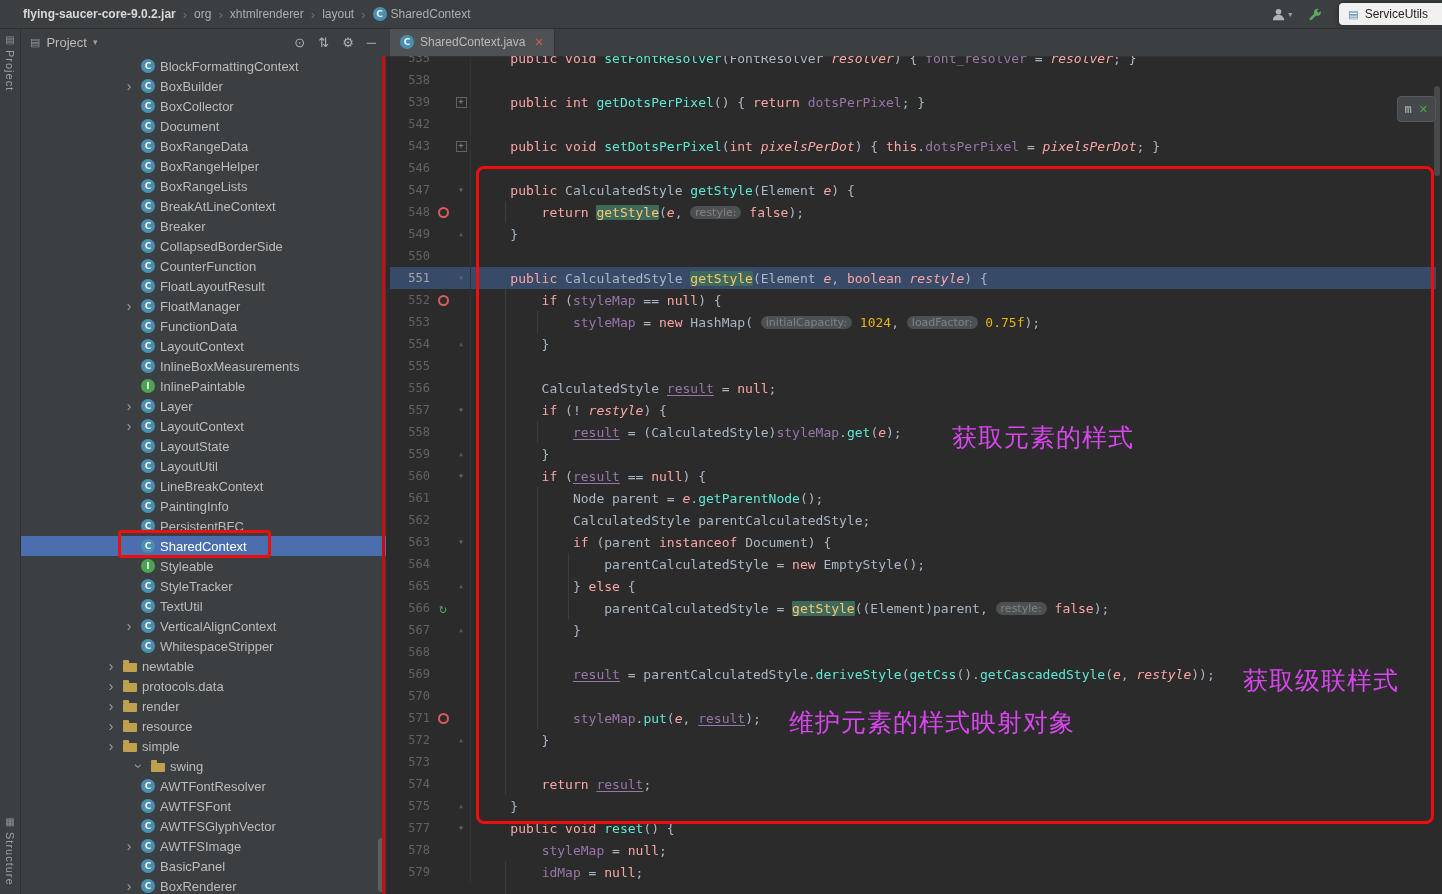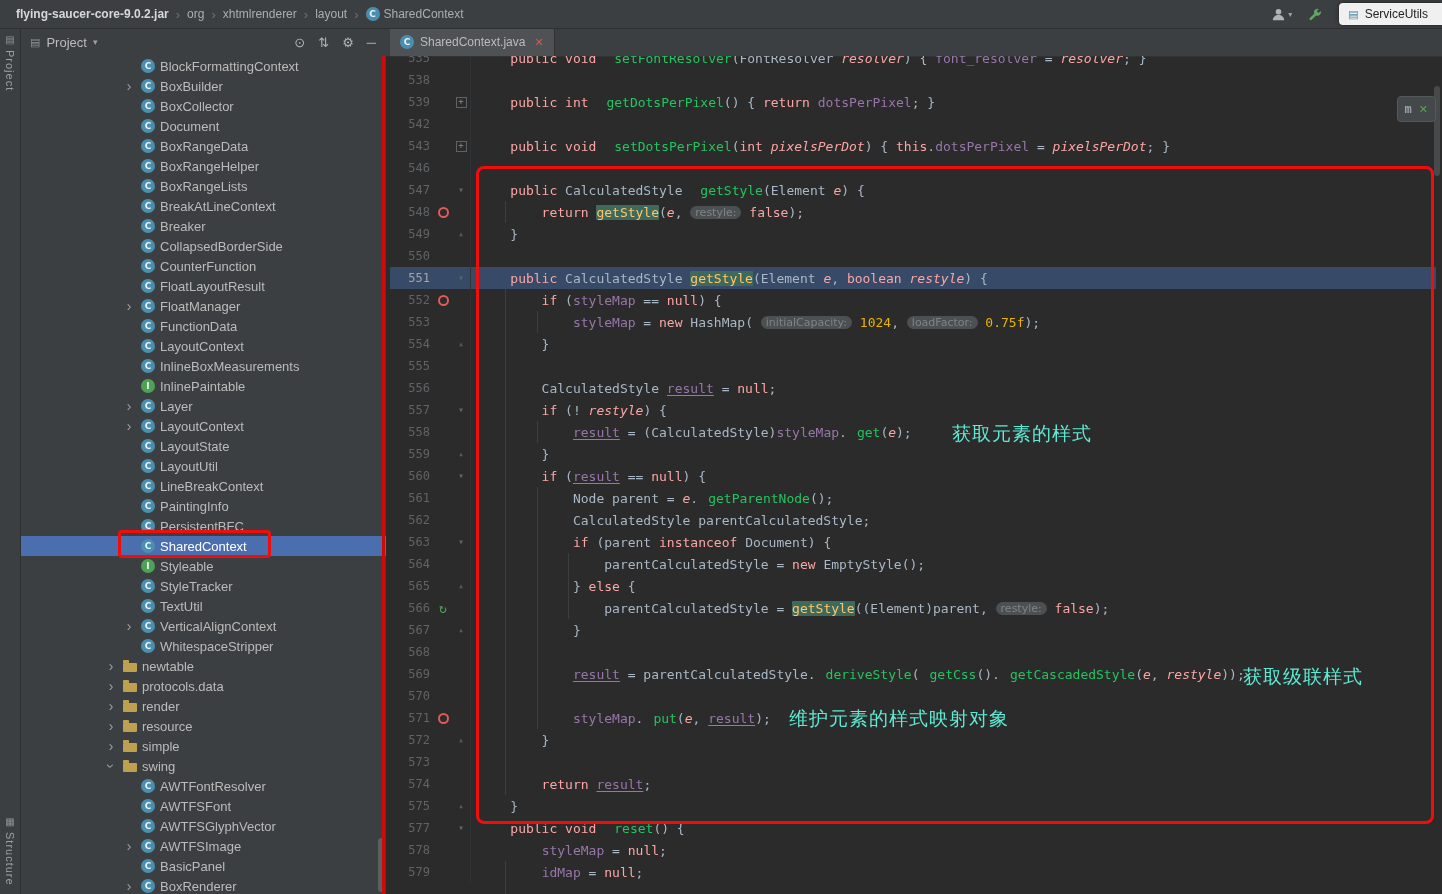--- a/index.html
+++ b/index.html
@@ -4,21 +4,21 @@
 <style>
   html,body{margin:0;padding:0;}
   body{
     width:1442px;height:894px;overflow:hidden;position:relative;
     background:#2B2B2B;font-family:"Liberation Sans",sans-serif;
     -webkit-font-smoothing:antialiased;
   }
   
   .topbar{position:absolute;left:0;top:0;width:1442px;height:28px;background:#3C3F41;
     border-bottom:1px solid #2E3133;display:flex;align-items:center;z-index:6;}
-  .breadcrumbs{display:flex;align-items:center;gap:7px;font-size:12px;color:#A9AFB5;padding-left:16px;white-space:nowrap;}
+  .breadcrumbs{display:flex;align-items:center;gap:7px;font-size:12px;color:#A9AFB5;padding-left:23px;white-space:nowrap;}
   .bc-item{display:flex;align-items:center;gap:4px;cursor:default;}
   .bc-item.bold span{font-weight:bold;color:#D8D8D8;}
   .bc-sep{color:#6E7377;font-size:13px;}
   .topbar-right{margin-left:auto;display:flex;align-items:center;gap:16px;height:100%;padding-right:0;}
   .icon-btn{display:flex;align-items:center;gap:2px;}
   .caret-sm{color:#9DA1A5;font-size:8px;}
   .floating-tab{display:flex;align-items:center;gap:6px;background:#F0F0F0;color:#222;
     font-size:12px;height:22px;padding:0 14px 0 9px;border-radius:4px 0 0 4px;box-shadow:0 0 4px rgba(0,0,0,.5);}
   .ft-icon{color:#4E86A8;font-size:11px;}
   
@@ -68,40 +68,40 @@
   .mk{flex:0 0 18px;display:flex;align-items:center;justify-content:center;}
   .mk.bp::after{content:'';width:7px;height:7px;border:2px solid #DB5C5C;border-radius:50%;}
   .mk.rec{color:#4FA65A;font-size:13px;}
   .fld{flex:0 0 18px;text-align:center;color:#5F6367;font-size:10px;line-height:10px;}
   .fld .plusbox{display:inline-block;width:9px;height:9px;border:1px solid #5F6367;line-height:7px;font-size:9px;color:#8A8D90;}
   .fld.end{color:#54585B;}
   .ct{padding-left:8px;border-left:1px solid #313437;height:22px;display:flex;align-items:center;}
   
   .k{color:#fca5a5;}
   .t{color:#A9B7C6;}
-  .m{color:#22c55e;margin-left:10px;}
+  .m{color:#5eead4;}
   .hlm{color:#FFC66B;background:#3E6A5E;border-radius:1px;}
   .f{color:#9876AA;}
   .p{color:#fca5a5;font-style:italic;}
   .num{color:#eab308;}
   .r{color:#9876AA;text-decoration:underline;text-underline-offset:2px;}
   .h{background:#4C5052;color:#7F8385;border-radius:9px;padding:0 5px;font-size:11px;font-family:"DejaVu Sans",sans-serif;}
   .editor-scrollbar{position:absolute;right:0;top:28px;width:10px;height:838px;}
   .esb-thumb{position:absolute;right:2px;top:30px;width:6px;height:90px;background:#47494B;border-radius:3px;}
   .editor-widget{position:absolute;right:6px;top:68px;height:24px;display:flex;align-items:center;gap:7px;
     padding:0 7px;background:#44484A;border:1px solid #55595B;border-radius:4px;z-index:4;}
   .w-label{color:#9DA1A5;font-family:"DejaVu Sans Mono",monospace;font-size:12px;font-weight:bold;}
   .w-close{color:#57A64A;font-size:11px;}
   
   .ann-vline{position:absolute;left:382px;top:56px;width:3px;height:838px;background:#CF0A0A;z-index:8;pointer-events:none;}
   .ann-box-code{position:absolute;left:476px;top:166px;width:952px;height:652px;border:3px solid #F20D0D;
     border-radius:8px;z-index:9;pointer-events:none;}
   .ann-box-tree{position:absolute;left:118px;top:530px;width:147px;height:22px;border:3px solid #F20D0D;
     border-radius:4px;z-index:9;pointer-events:none;}
-  .ann-label{position:absolute;color:#5eead4;font-size:19px;letter-spacing:1px;z-index:9;pointer-events:none;
+  .ann-label{position:absolute;color:#d946ef;font-size:25px;letter-spacing:1px;z-index:9;pointer-events:none;
     font-family:"Liberation Sans",sans-serif;}
   #ann1{left:952px;top:421px;}
   #ann2{left:1243px;top:664px;}
   #ann3{left:789px;top:706px;}
 </style>
 </head>
 <body>
 
 <div class="topbar">
   <div class="breadcrumbs" id="breadcrumbs">
@@ -338,21 +338,21 @@
       <div class="trow" style="padding-left: 84px;">
         <span class="chev"><span class="g">›</span></span>
         <span class="pkg-icon"></span>
         <span>resource</span>
       </div>
       <div class="trow" style="padding-left: 84px;">
         <span class="chev"><span class="g">›</span></span>
         <span class="pkg-icon"></span>
         <span>simple</span>
       </div>
-      <div class="trow" style="padding-left: 84px;">
+      <div class="trow" style="padding-left: 112px;">
         <span class="chev"><span class="g rot">›</span></span>
         <span class="pkg-icon"></span>
         <span>swing</span>
       </div>
       <div class="trow" style="padding-left: 102px;">
         <span class="chev"></span>
         <span class="cls-icon">C</span>
         <span>AWTFontResolver</span>
       </div>
       <div class="trow" style="padding-left: 102px;">

